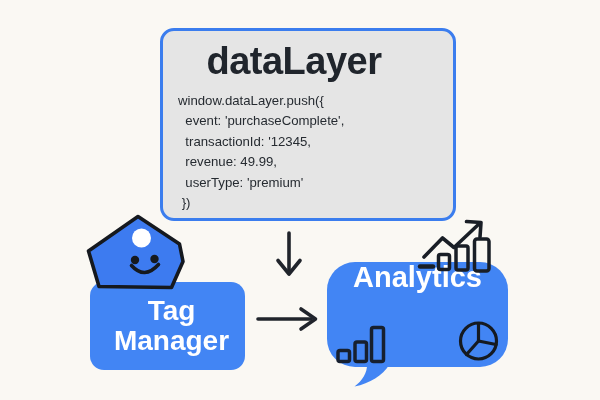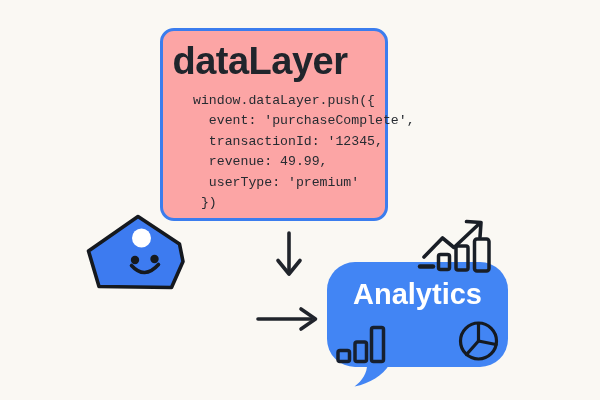--- a/index.html
+++ b/index.html
@@ -11,38 +11,38 @@
     width: 600px;
     height: 400px;
     background: #FAF8F3;
     overflow: hidden;
   }
 
   
   .panel {
     position: absolute;
     left: 160px; top: 28px;
-    width: 228px; height: 193px;
-    background: #fca5a5;
+    width: 296px; height: 193px;
+    background: #e5e5e5;
     border: 3px solid #3B7DEE;
     border-radius: 14px;
   }
   .panel-title {
     margin-top: 8px;
     text-align: center;
     transform: translateX(-14px);
     font-size: 38px;
     font-weight: bold;
     letter-spacing: -0.5px;
     color: #20252C;
     line-height: 44px;
   }
   .panel-code {
-    margin: 8px 0 0 30px;
-    font-family: Liberation Mono, monospace;
+    margin: 8px 0 0 15px;
+    font-family: Liberation Sans, sans-serif;
     font-size: 13.2px;
     line-height: 20.4px;
     color: #262B31;
     white-space: pre;
   }
 
   
   .node {
     position: absolute;
     background: #4285F4;
@@ -56,21 +56,20 @@
     border-radius: 14px;
     font-size: 28px; line-height: 30px;
     padding-top: 14px;
   }
   .node-tag .label-lines { display:block; transform: translateX(4px); }
   .node-analytics {
     left: 327px; top: 262px;
     width: 181px; height: 105px;
     border-radius: 28px;
     font-size: 29px; line-height: 30px;
-    padding-top: 17px;
   }
   .label-line { display: block; }
 
   .overlay {
     position: absolute;
     left: 0; top: 0;
     width: 600px; height: 400px;
     pointer-events: none;
   }
 </style>
@@ -82,20 +81,26 @@
   <div class="panel">
     <div class="panel-title">dataLayer</div>
     <div class="panel-code">window.dataLayer.push({
   event: 'purchaseComplete',
   transactionId: '12345,
   revenue: 49.99,
   userType: 'premium'
  })</div>
   </div>
 
+  <div class="node node-tag">
+    <span class="label-lines">
+      <span class="label-line">Tag</span>
+      <span class="label-line">Manager</span>
+    </span>
+  </div>
 
   <div class="node node-analytics">
     <span class="label-line">Analytics</span>
   </div>
 
   <svg class="overlay" viewBox="0 0 600 400" xmlns="http://www.w3.org/2000/svg">
 
     <path d="M 367 364 C 367.5 373 362 381 354.5 386.5 C 370 383.5 382.5 375.5 389.5 364.5 Z" fill="#4285F4"></path>
 
     <g>

